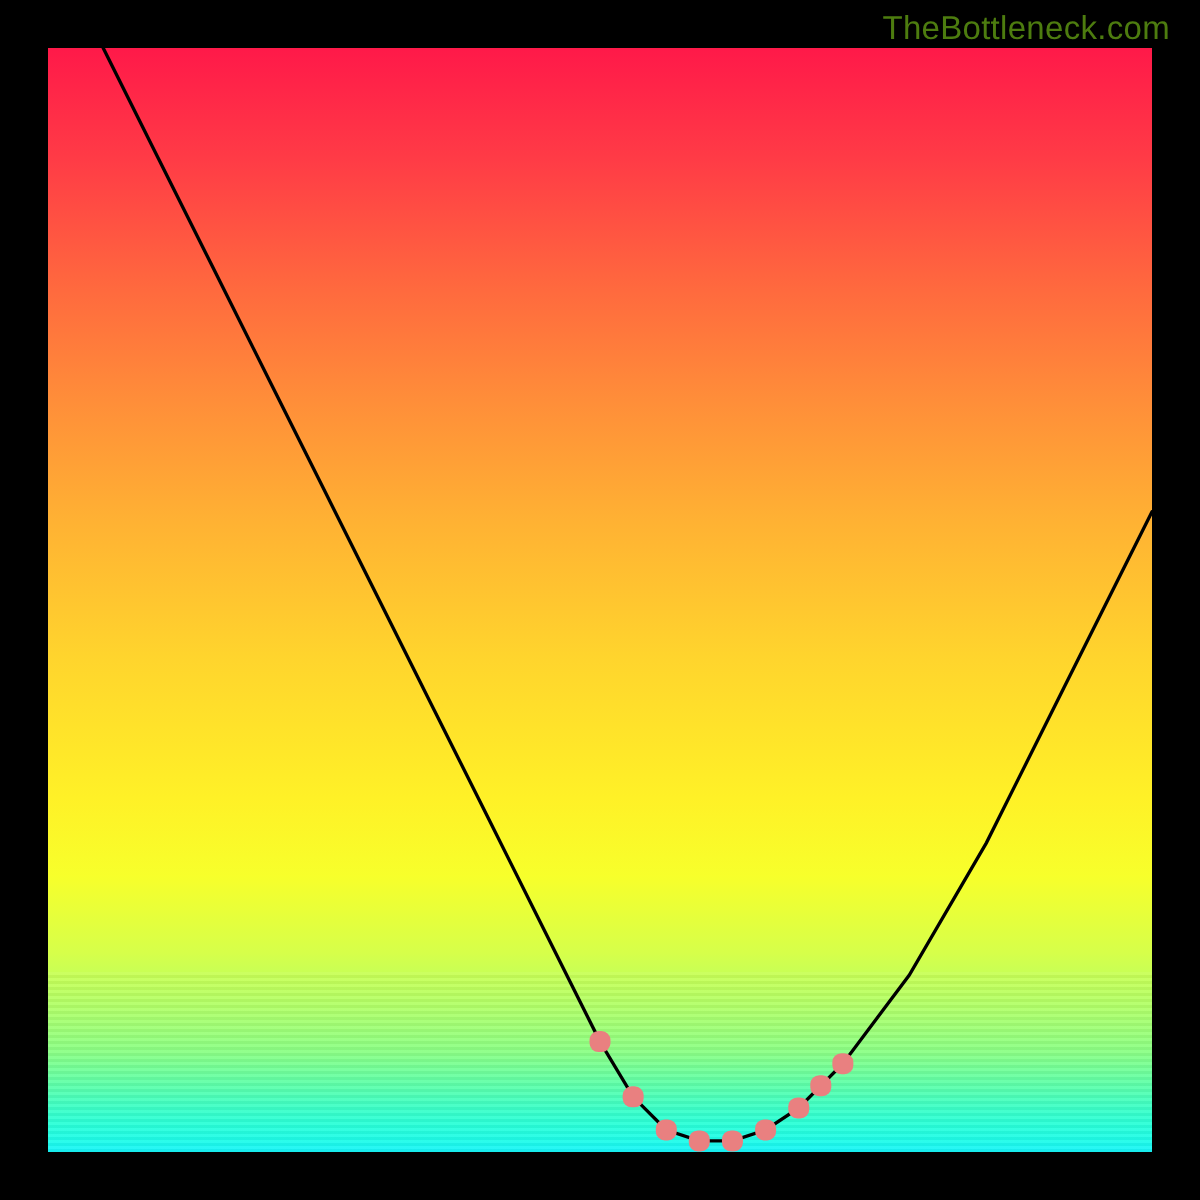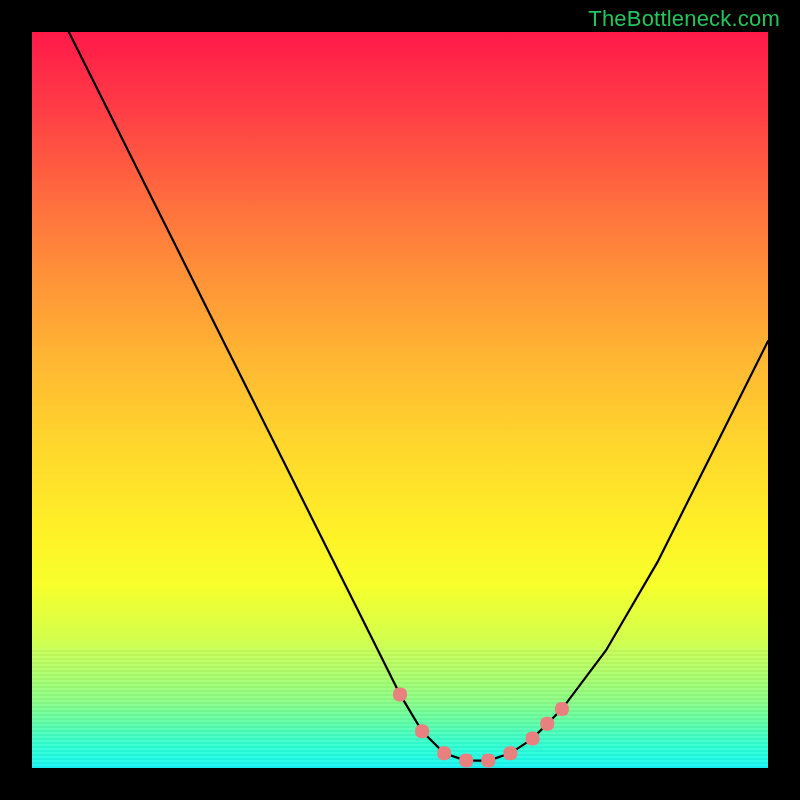--- a/index.html
+++ b/index.html
@@ -57,21 +57,21 @@
       rgba(255,255,255,0.06) 2px,
       rgba(0,0,0,0.04) 2px,
       rgba(0,0,0,0.04) 4px
     );
     pointer-events: none;
   }
   .watermark {
     position: absolute;
     top: 6px;
     right: 20px;
-    color: #22c55e;
+    color: #4d7c0f;
     font-size: 22px;
     font-weight: 400;
     letter-spacing: 0.2px;
     user-select: none;
   }
   svg.curve {
     position: absolute;
     left: 0;
     top: 0;
     width: 736px;

